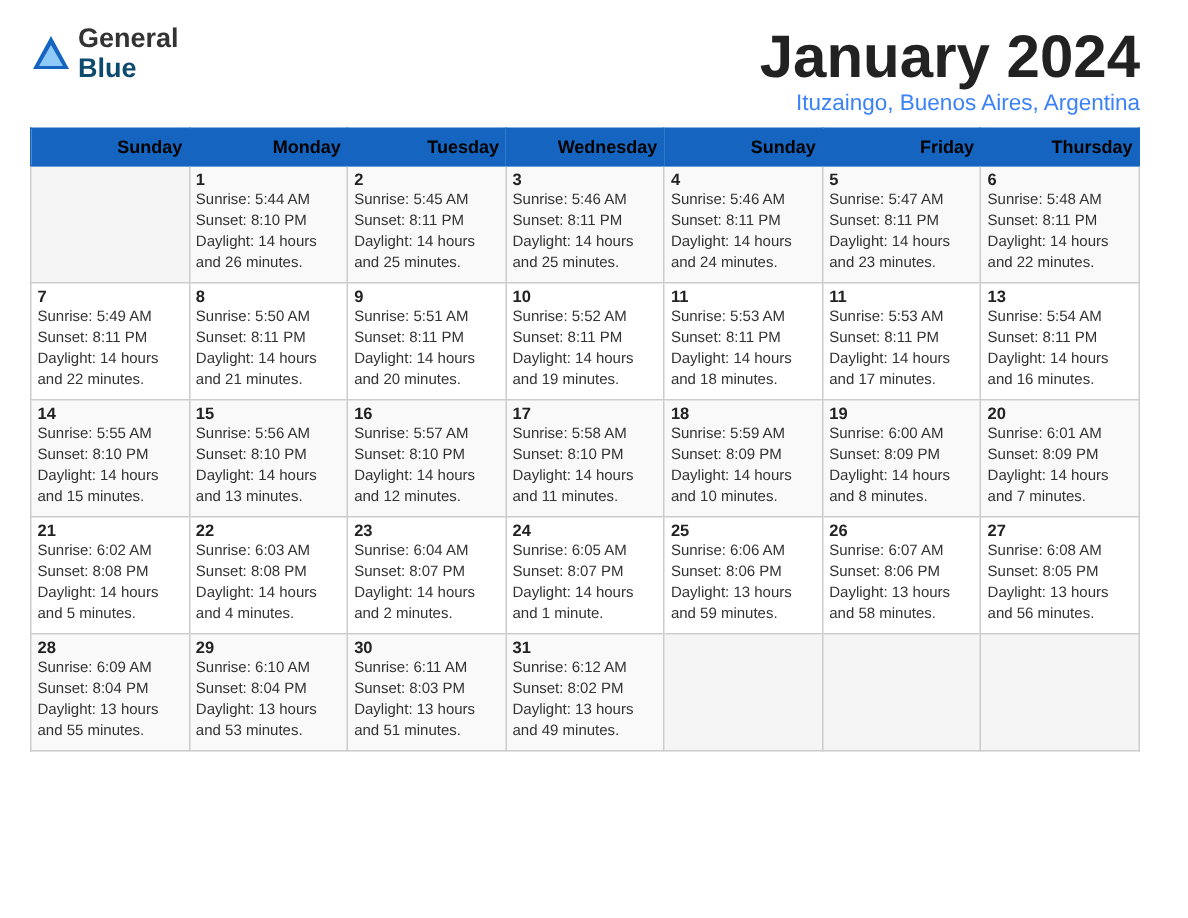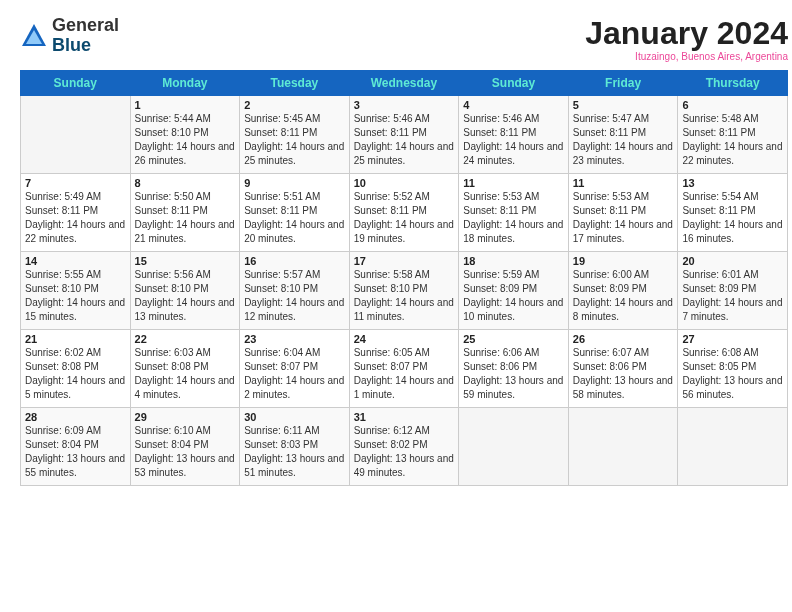--- a/index.html
+++ b/index.html
@@ -6,21 +6,21 @@
     body {
       width: 792px;
       height: 612px;
       font-family: Arial, sans-serif;
       background: #fff;
       overflow: hidden;
     }
     .page {
       width: 792px;
       height: 604px;
-      padding: 16px 4px 10px 20px;
+      padding: 16px 32px 10px 20px;
     }
     .header {
       display: flex;
       justify-content: space-between;
       align-items: flex-start;
       margin-bottom: 8px;
     }
     .logo {
       display: flex;
       align-items: center;
@@ -34,42 +34,42 @@
     .logo-general { color: #333; }
     .logo-blue { color: #0c4a6e; }
     .logo-icon {
       width: 28px;
       height: 28px;
     }
     .title-block {
       text-align: right;
     }
     .month-title {
-      font-size: 32px;
+      font-size: 40px;
       font-weight: bold;
       color: #222;
       line-height: 1.1;
     }
     .location {
-      font-size: 10px;
-      color: #ec4899;
+      font-size: 15px;
+      color: #3b82f6;
     }
     table {
       width: 100%;
       border-collapse: collapse;
       table-layout: fixed;
     }
     thead tr th {
       background: #1565c0;
-      color: #5eead4;
+      color: #000000;
       font-size: 12px;
       font-weight: bold;
       padding: 5px 4px;
       border: 1px solid #1565c0;
-      text-align: center;
+      text-align: right;
     }
     tbody tr td {
       border: 1px solid #ccc;
       vertical-align: top;
       padding: 3px 4px;
       font-size: 9.5px;
       color: #222;
       height: 78px;
       background: #fff;
     }

